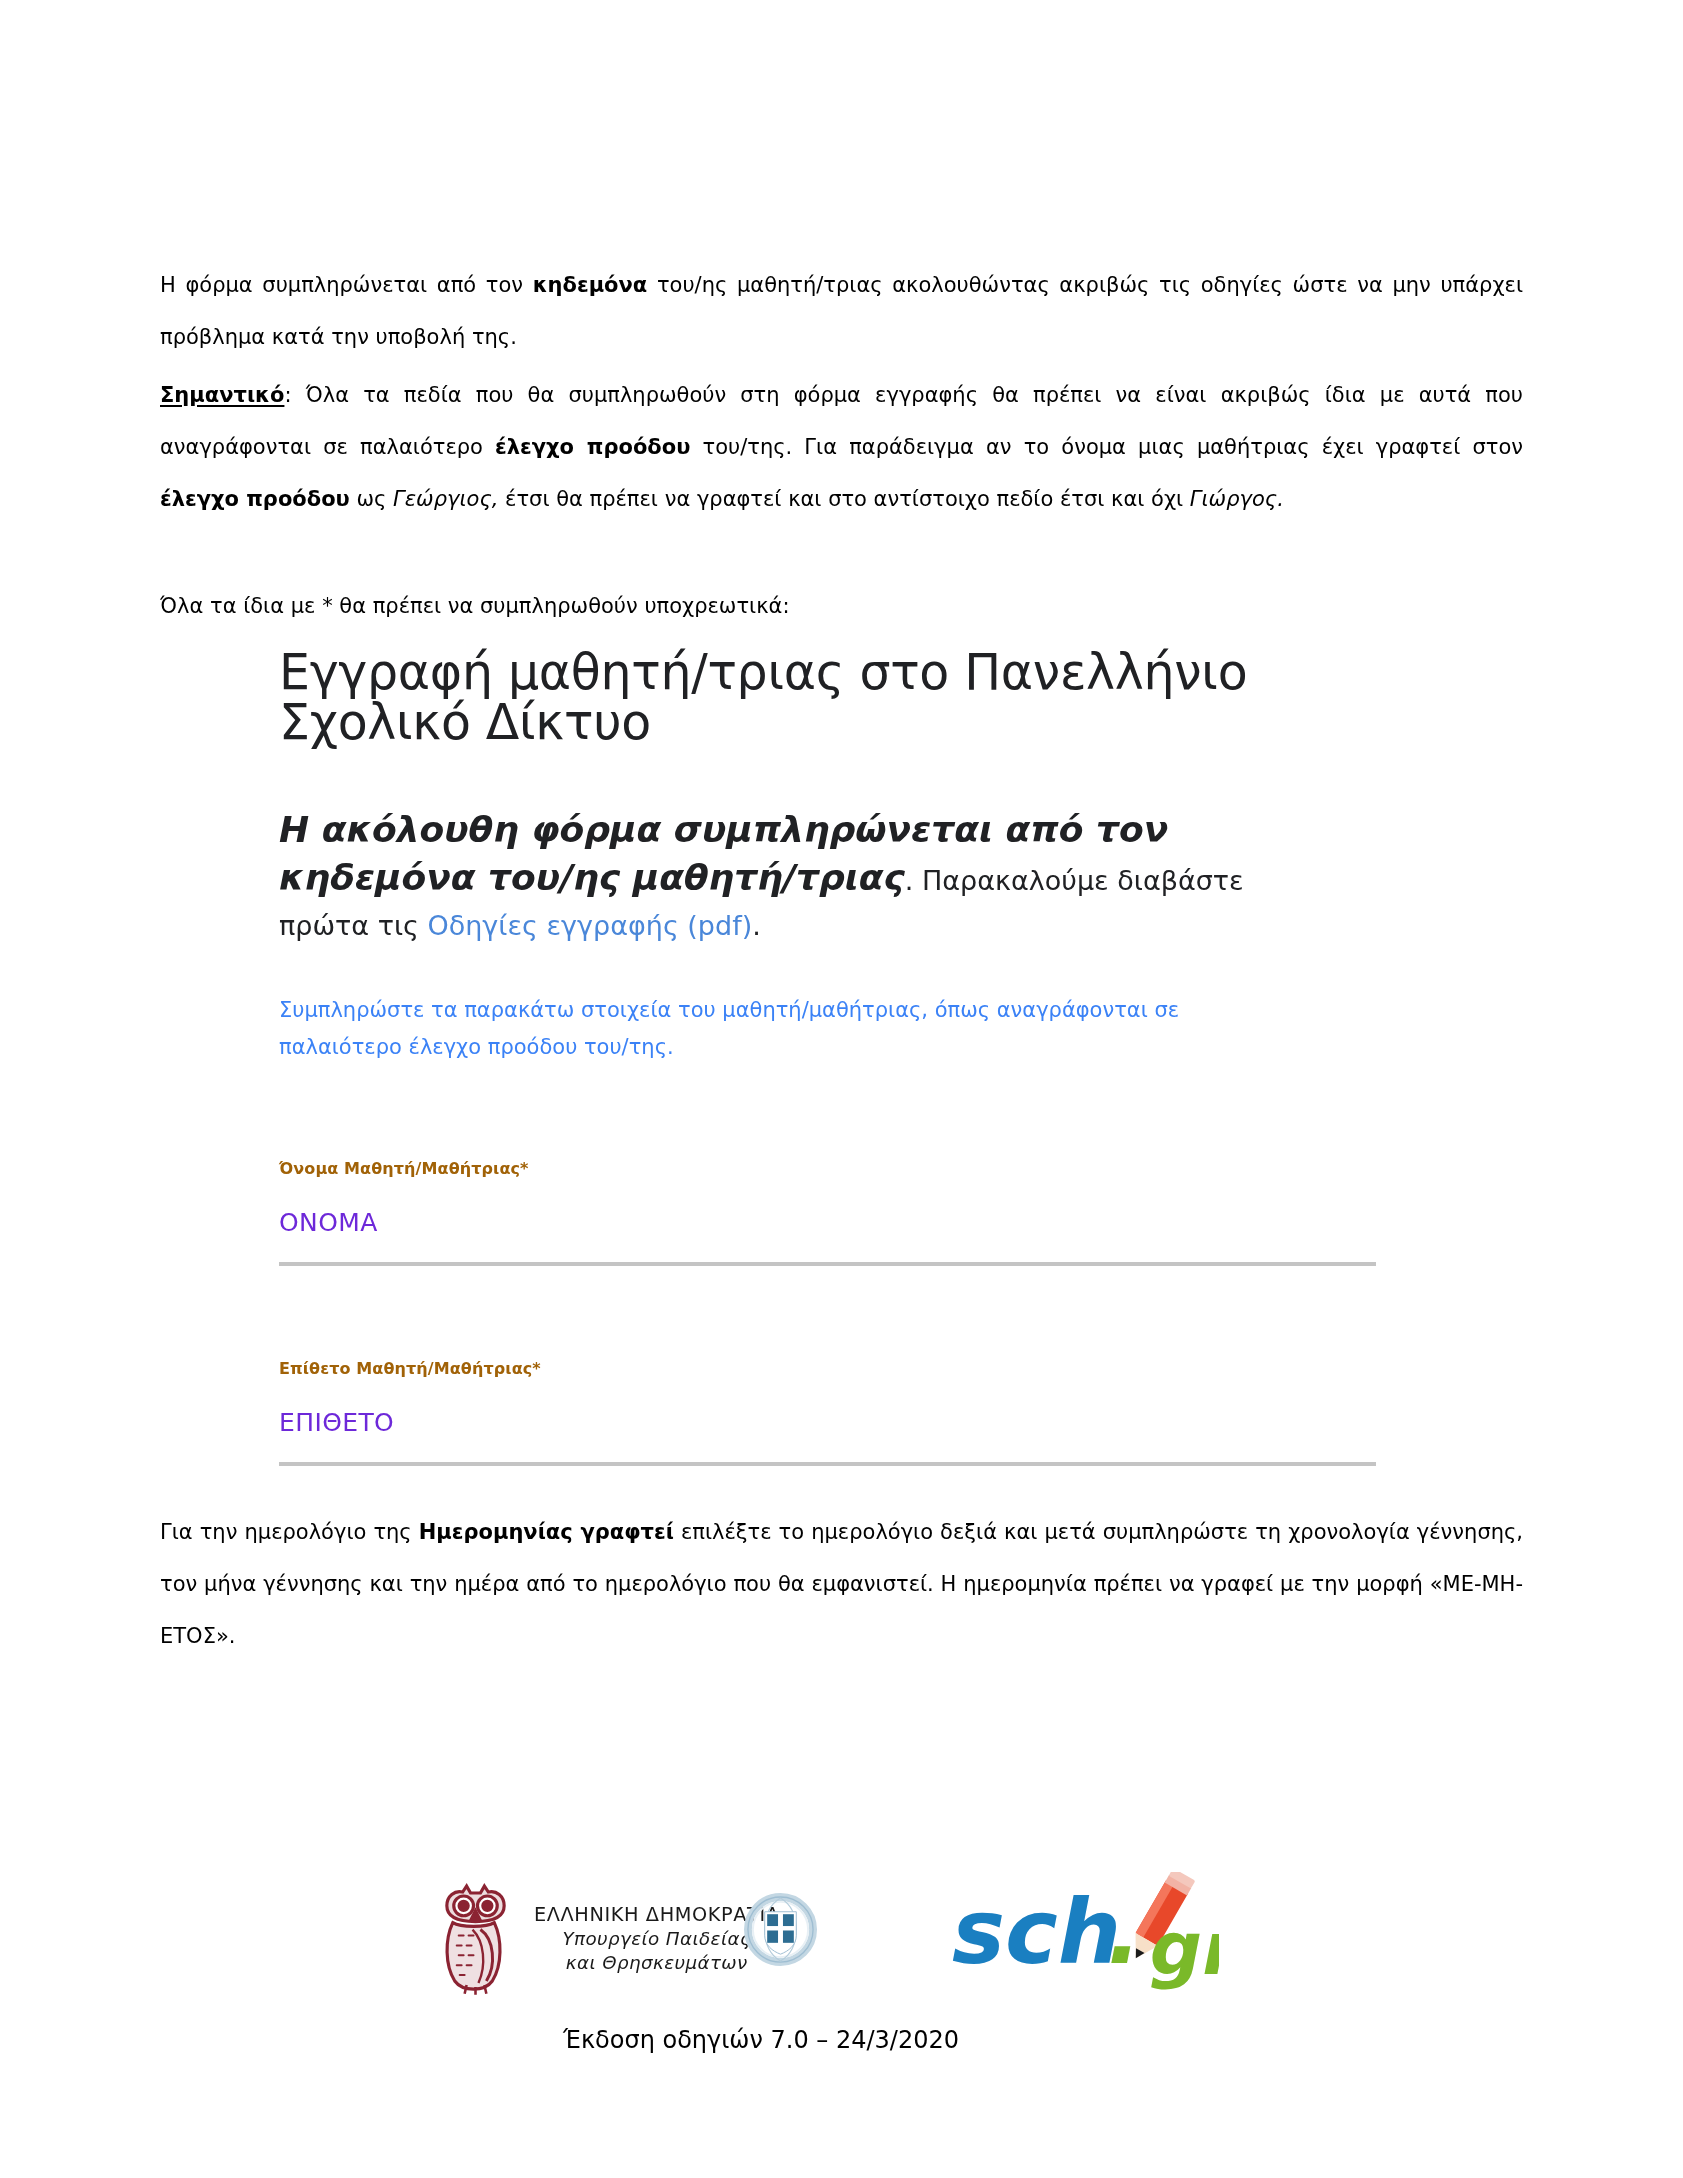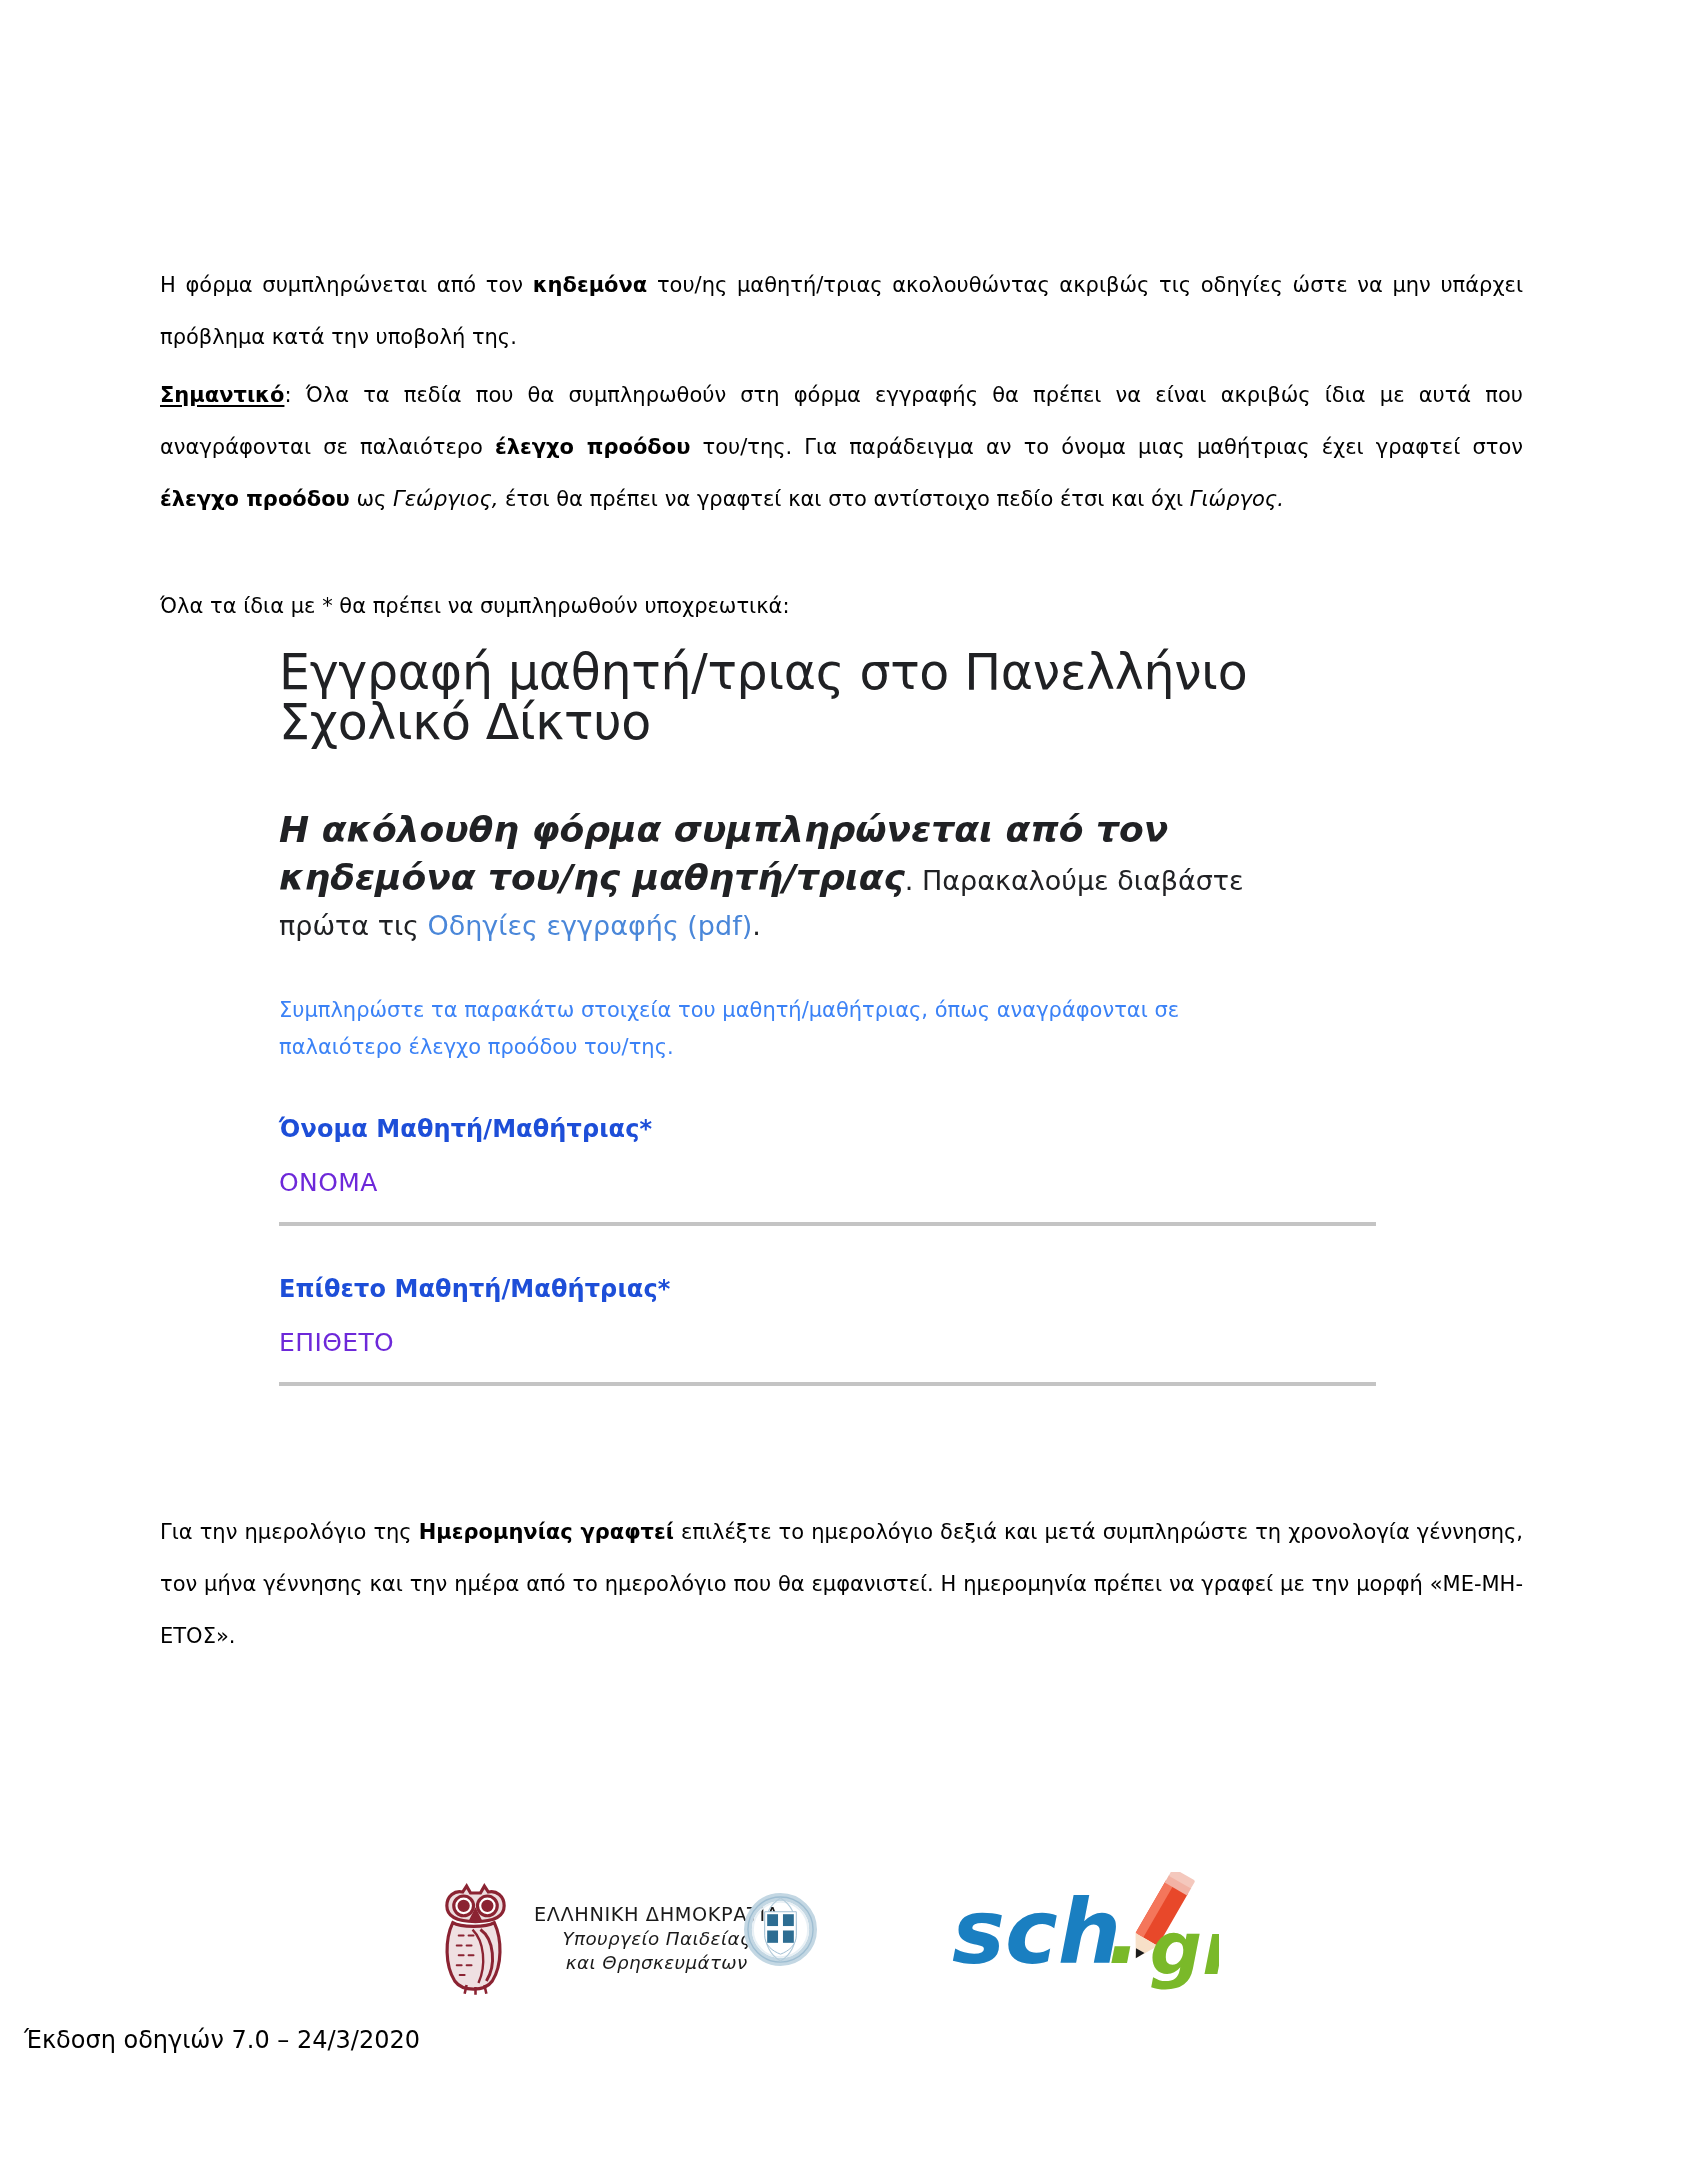--- a/index.html
+++ b/index.html
@@ -93,25 +93,26 @@
     color: #3b82f6;
     max-width: 1020px;
   }
 
   .form-field {
     margin: 0;
     padding-top: 46px;
     width: 1097px;
   }
   .field-label {
-    font-size: 24px;
+    font-size: 16px;
     font-weight: 700;
-    color: #1d4ed8;
+    color: #a16207;
     line-height: 34px;
     letter-spacing: 0.1px;
+    margin-top: 40px;
   }
   .field-placeholder {
     font-size: 25px;
     color: #6d28d9;
     line-height: 34px;
     padding-top: 20px;
     letter-spacing: 0.4px;
   }
   .field-underline {
     margin-top: 22px;
@@ -167,25 +168,24 @@
     top: 6px;
   }
 
   .version-line {
     position: absolute;
     left: 0;
     top: 2026px;
     width: 1683px;
     padding-right: 161px;
     box-sizing: border-box;
-    text-align: left;
+    text-align: center;
     font-size: 24px;
     color: #000000;
     font-family: "DejaVu Sans", "Liberation Sans", sans-serif;
-    padding-left: 24px;
   }
 </style>
 </head>
 <body>
 
 <div class="page">
 
   <p class="doc-para" id="para-intro">
     <span>Η φόρμα συμπληρώνεται από τον </span><b>κηδεμόνα</b><span> του/ης μαθητή/τριας ακολουθώντας ακριβώς τις οδηγίες ώστε να μην υπάρχει πρόβλημα κατά την υποβολή της.</span>
   </p>

